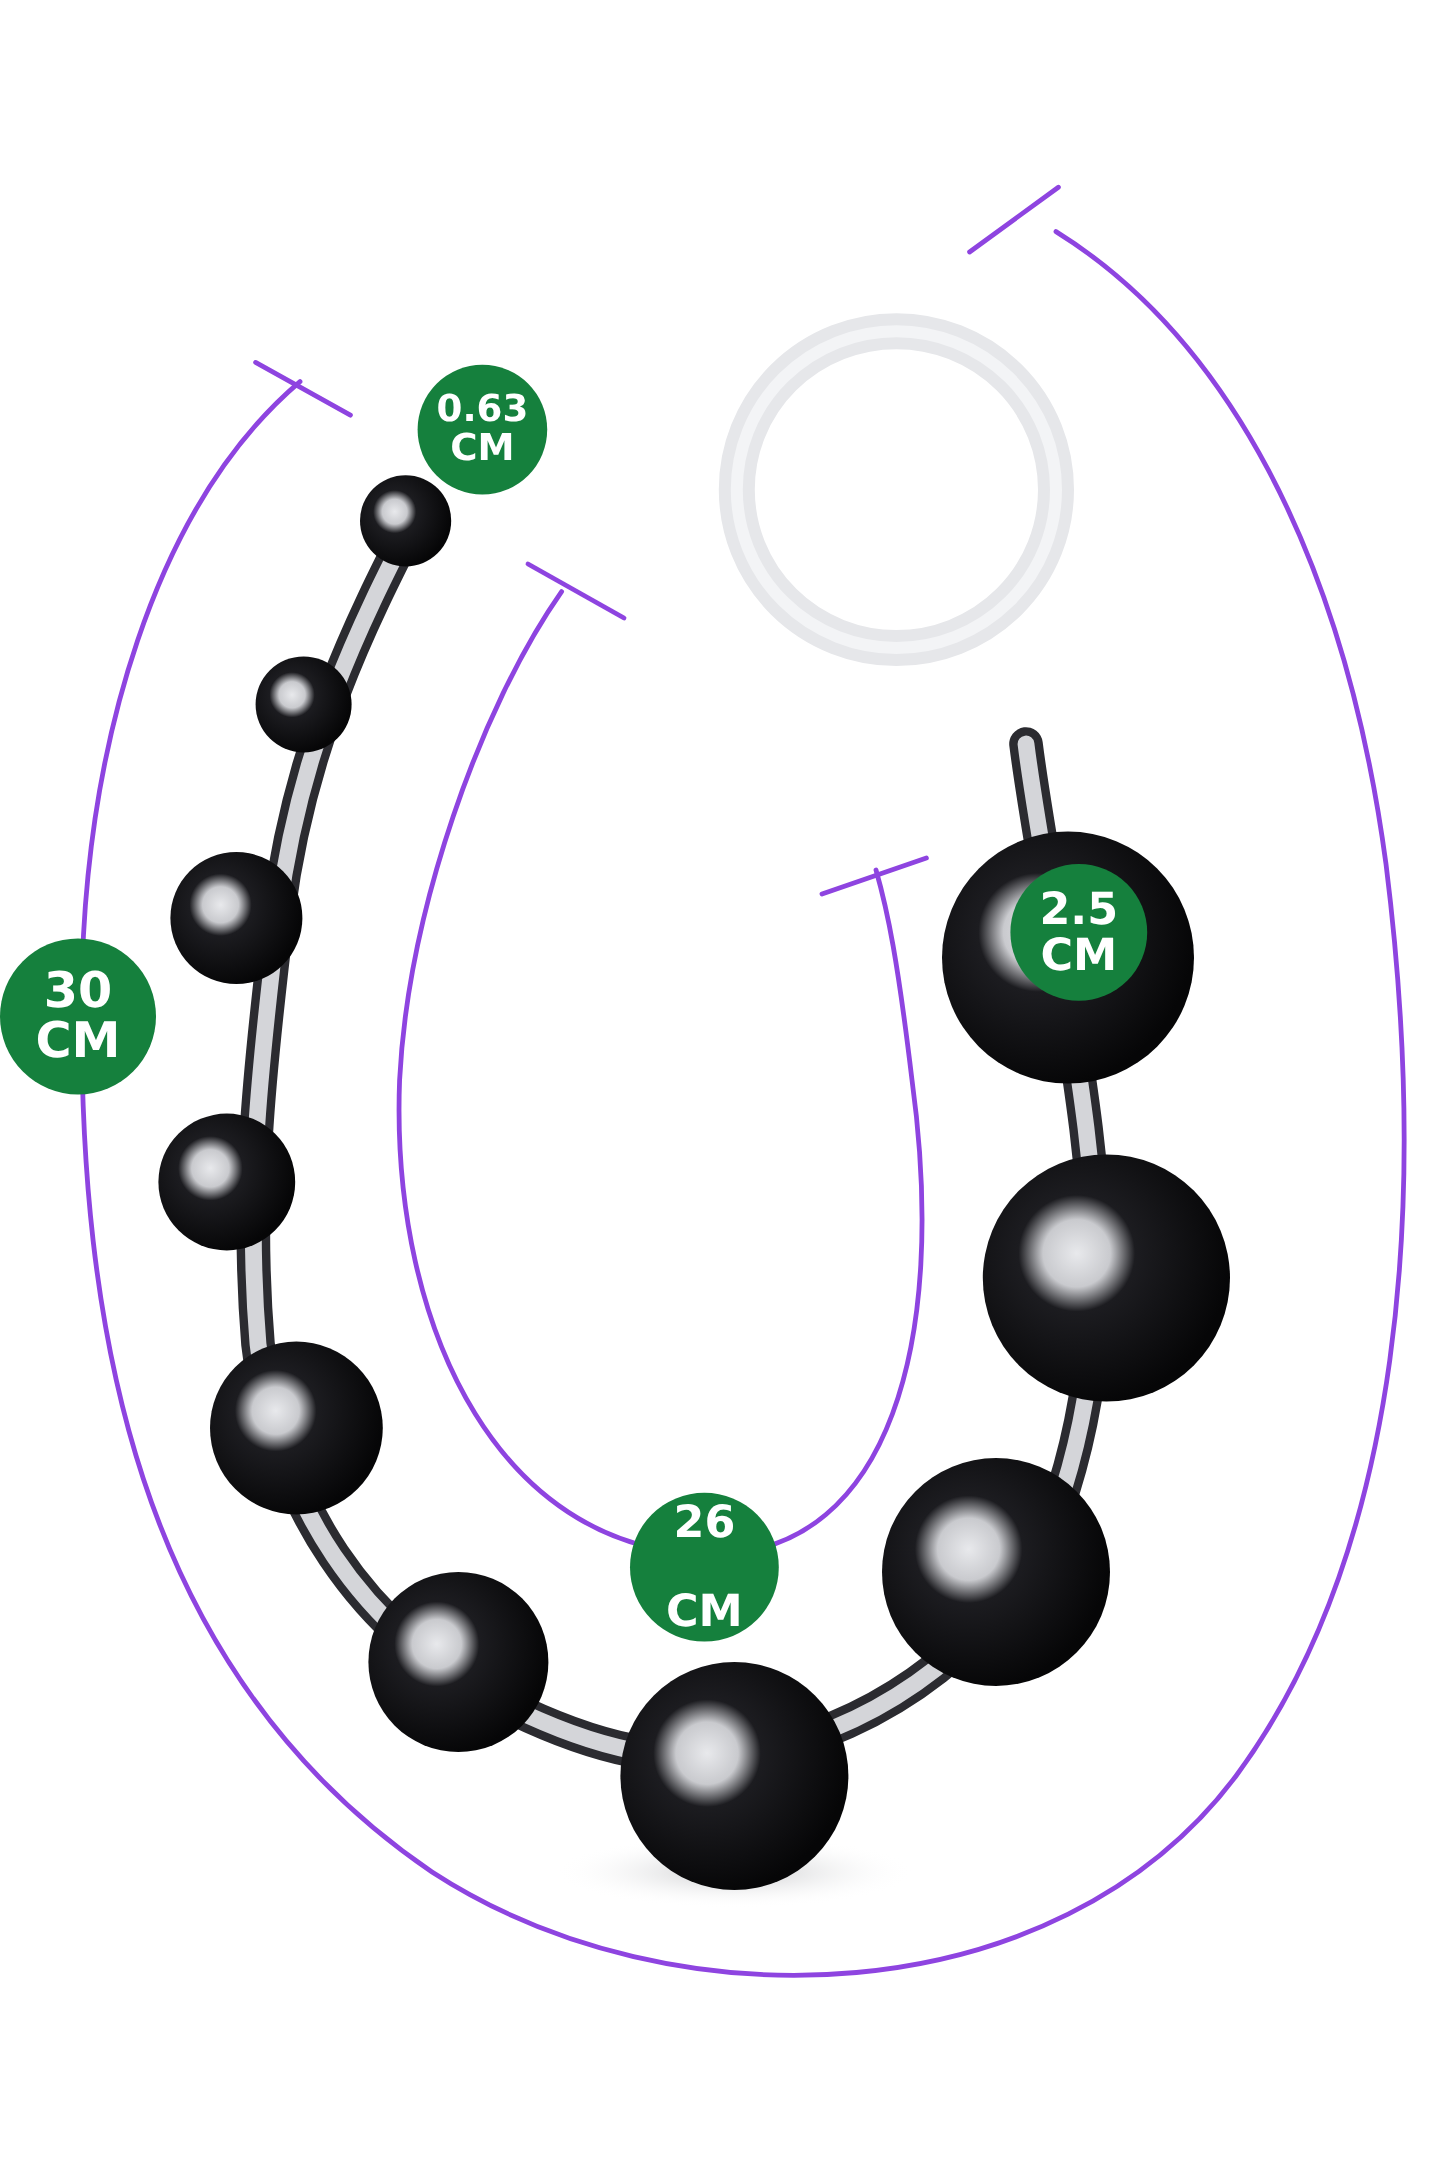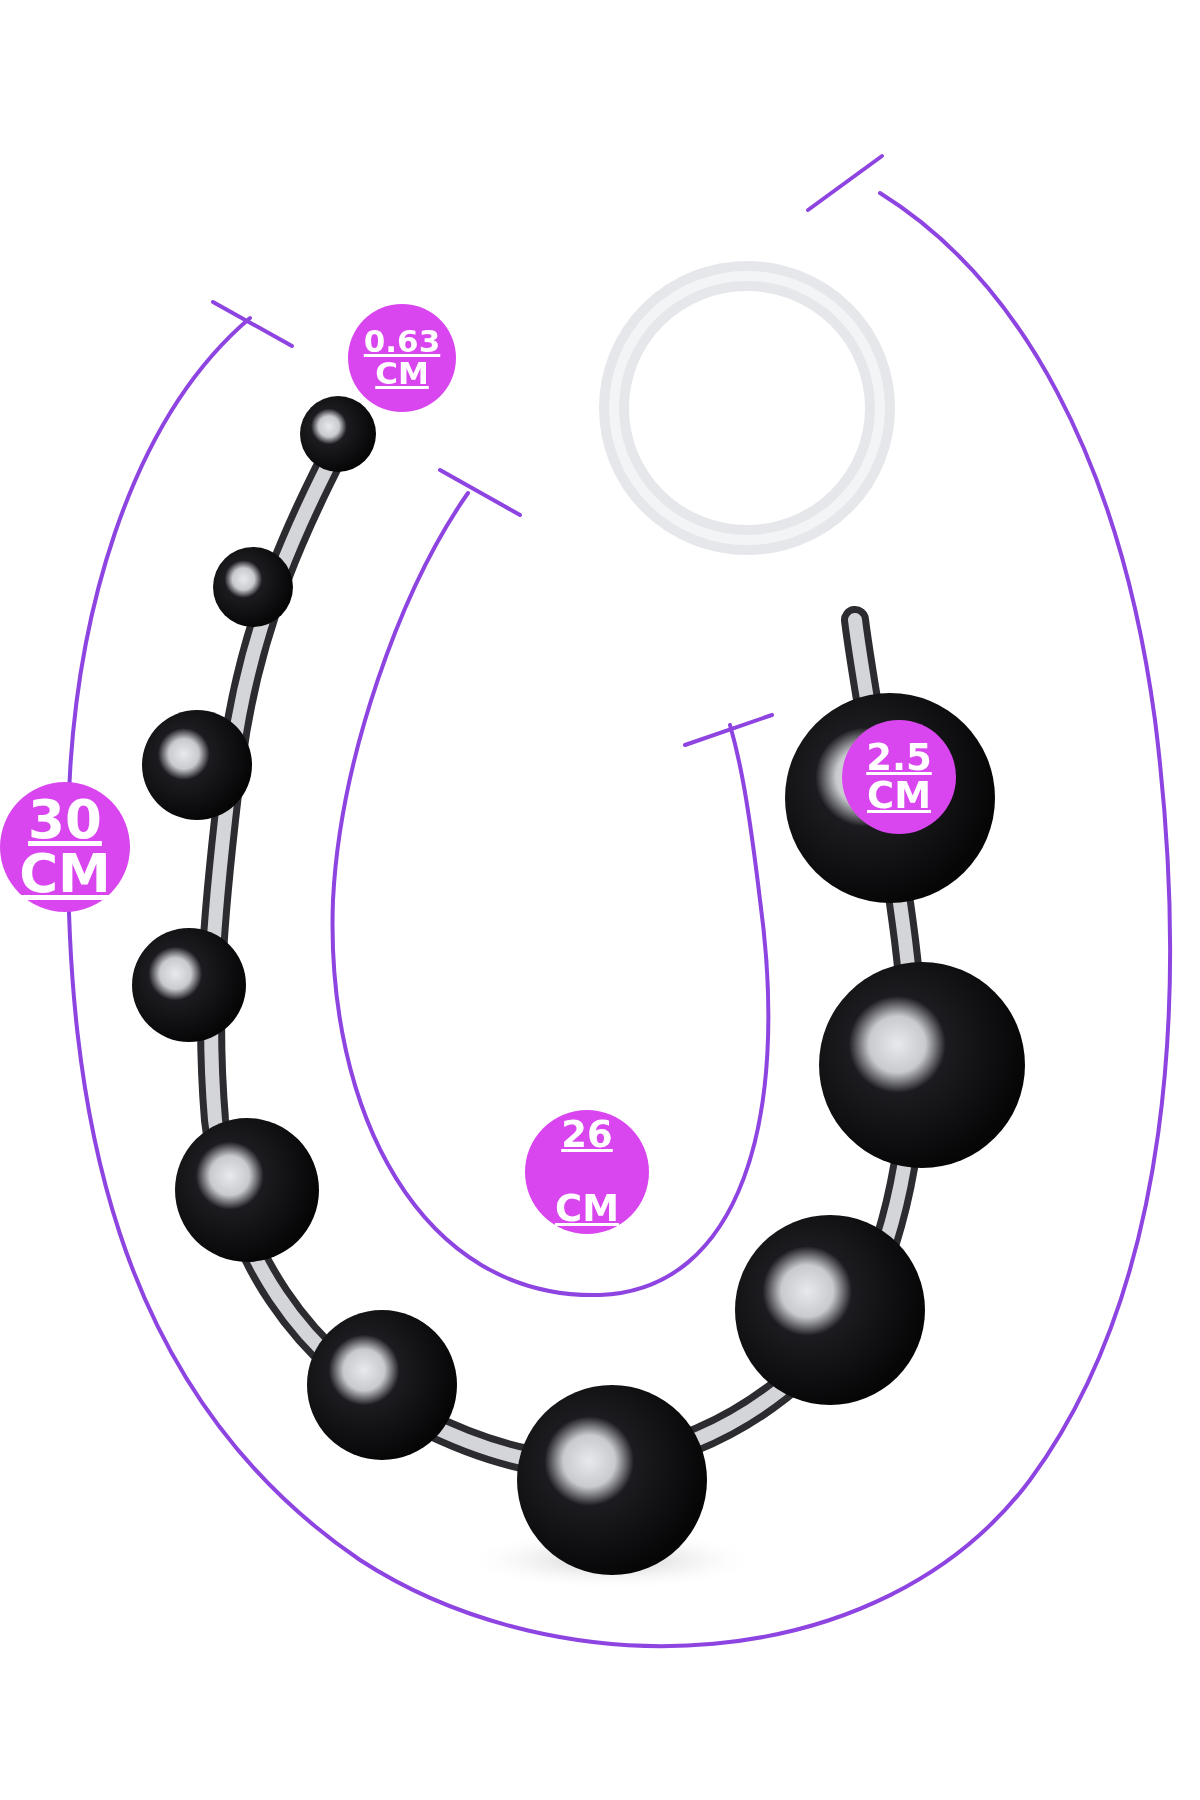--- a/index.html
+++ b/index.html
@@ -1,23 +1,22 @@
 <!DOCTYPE html>
 <html><head>
 <meta charset="utf-8">
 <style>
   html, body { margin: 0; padding: 0; background: #ffffff; }
   body { width: 1200px; height: 1800px; position: relative; overflow: hidden; font-family: "DejaVu Sans", sans-serif; }
   #stage { position: absolute; left: 0; top: 0; width: 1200px; height: 1800px; }
   .badge {
-    position: absolute; border-radius: 50%; background: #d946ef;
+    position: absolute; border-radius: 50%; background: #15803d;
     display: flex; flex-direction: column; align-items: center; justify-content: center;
     color: #ffffff; font-family: "DejaVu Sans", sans-serif; font-weight: bold; line-height: 1.02;
     text-align: center;
-    text-decoration: underline;
   }
   .badge span { display: block; }
 </style>
 </head>
 <body>
 
 <div id="stage">
   <svg width="1200" height="1800" viewBox="0 0 1200 1800" xmlns="http://www.w3.org/2000/svg">
     <defs>
       <radialGradient id="beadGrad" cx="0.38" cy="0.4" r="0.62">
@@ -72,27 +71,27 @@
       <circle cx="890" cy="798" r="105" fill="url(#beadGrad)"></circle>
     </g>
   </svg>
 
   
   <div class="badge" style="left:348px; top:304px; width:108px; height:108px; font-size:31px;">
     <span>0.63</span>
     <span>CM</span>
   </div>
 
-  <div class="badge" style="left:0px; top:782px; width:130px; height:130px; font-size:53px;">
+  <div class="badge" style="left:0px; top:782px; width:130px; height:130px; font-size:41px;">
     <span>30</span>
     <span>CM</span>
   </div>
 
   <div class="badge" style="left:842px; top:720px; width:114px; height:114px; font-size:37px;text-align:center;">
     <span>2.5</span>
     <span>CM</span>
   </div>
 
-  <div class="badge" style="left:525px; top:1110px; width:124px; height:124px; font-size:37px;gap:36px;">
+  <div class="badge" style="left:525px; top:1244px; width:124px; height:124px; font-size:37px;gap:36px;">
     <span>26</span>
     <span>CM</span>
   </div>
 </div>
 
 </body></html>

